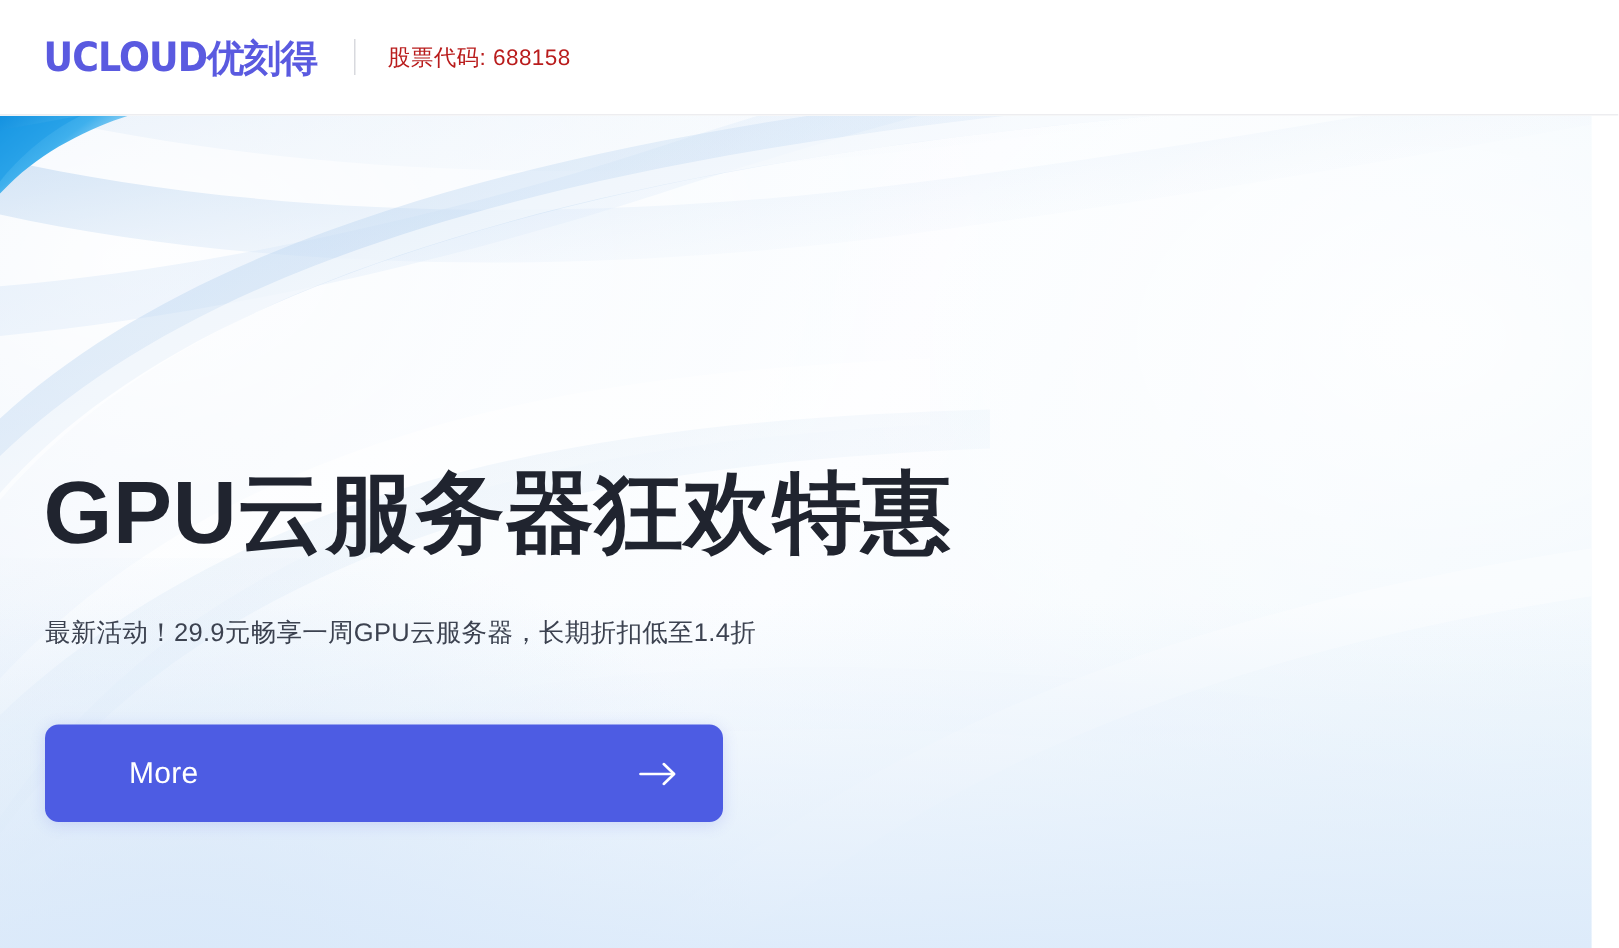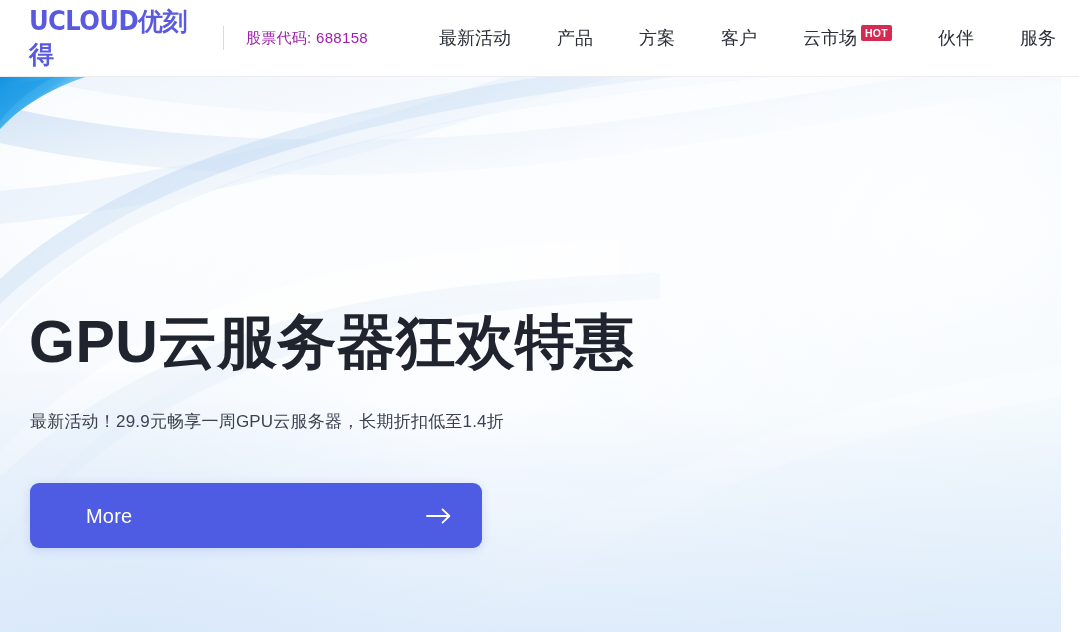--- a/index.html
+++ b/index.html
@@ -62,21 +62,21 @@
 
   .brand-divider {
     width: 1px;
     height: 24px;
     background: #d8d9de;
     margin: 0 22px 0 24px;
   }
 
   .stock-code {
     font-size: 15px;
-    color: #a21caf;
+    color: #b91c1c;
     letter-spacing: 0.3px;
     white-space: nowrap;
   }
 
   .main-nav {
     display: flex;
     align-items: center;
     margin-left: 48px;
     gap: 0;
   }
@@ -247,44 +247,20 @@
   <header class="site-header">
 
     <div class="brand-block">
       <div>
         <span class="logo-wordmark">UCLOUD</span><span class="logo-cn">优刻得</span>
       </div>
       <div class="brand-divider"></div>
       <div class="stock-code">股票代码: 688158</div>
     </div>
 
-    <nav class="main-nav">
-      <a class="nav-item">
-        <span>最新活动</span>
-      </a>
-      <a class="nav-item">
-        <span>产品</span>
-      </a>
-      <a class="nav-item">
-        <span>方案</span>
-      </a>
-      <a class="nav-item">
-        <span>客户</span>
-      </a>
-      <a class="nav-item">
-        <span>云市场</span>
-        <span class="hot-badge">HOT</span>
-      </a>
-      <a class="nav-item">
-        <span>伙伴</span>
-      </a>
-      <a class="nav-item">
-        <span>服务</span>
-      </a>
-    </nav>
   </header>
 
   <section class="hero">
 
     <div class="hero-wash-a"></div>
     <div class="hero-wash-b"></div>
 
     <svg class="ribbons" viewBox="0 0 1079 555" preserveAspectRatio="none">
       <defs>
         <linearGradient id="rb1" x1="0" y1="0" x2="1" y2="0.6">

